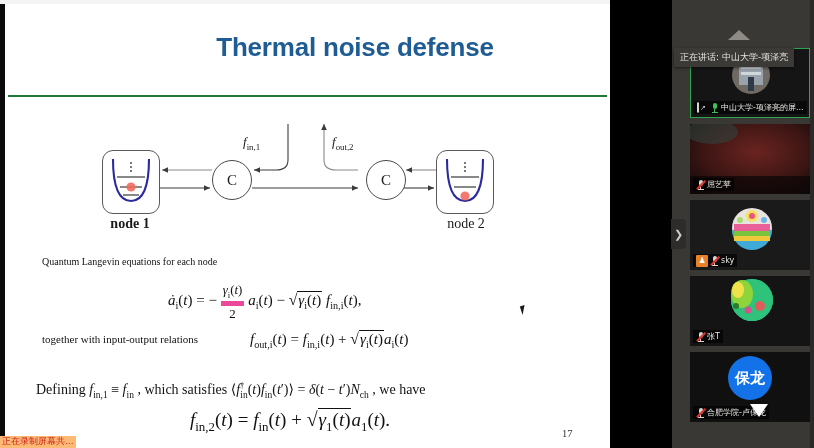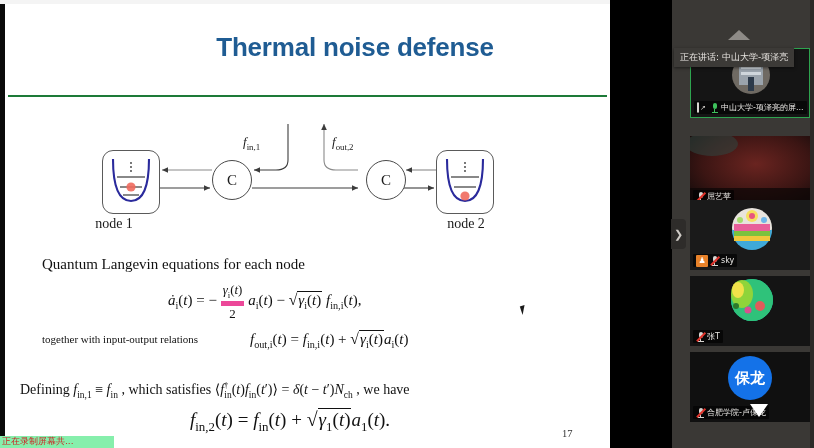--- a/index.html
+++ b/index.html
@@ -74,39 +74,39 @@
     position:absolute;width:38px;height:38px;border-radius:50%;
     border:1.1px solid #4a4a4a;background:#fff;
     font-size:15px;color:#1a1a1a;
     display:flex;align-items:center;justify-content:center;
   }
   .flabel{
     position:absolute;font-size:13px;color:#1a1a1a;white-space:nowrap;
   }
   
   .txt{position:absolute;color:#111;white-space:nowrap;}
-  #line-ql{left:42px;top:256px;font-size:15px;}
+  #line-ql{left:42px;top:256px;font-size:10px;}
   #eq1{left:168px;top:282px;font-size:15px;}
   #line-io{left:42px;top:333px;font-size:11px;}
   #eq2{left:250px;top:330px;font-size:15px;}
-  #line-def{left:20px;top:381px;font-size:14px;}
+  #line-def{left:36px;top:381px;font-size:14px;}
   #eq3{left:190px;top:408px;font-size:19px;}
   #pagenum{left:562px;top:428px;font-size:10.5px;color:#333;}
   sub{font-size:0.68em;}
   .frac{display:inline-block;vertical-align:middle;text-align:center;font-size:0.86em;}
   .frac .num{display:block;border-bottom:5px solid #ec4899;padding:0 2px;line-height:1.25;}
   .frac .den{display:block;line-height:1.25;}
   .sqrt{display:inline-block;}
   .sqrt .rad{font-size:1.05em;}
   .sqrt .body{border-top:1px solid #111;padding:0 1px 0 1px;}
   .it{font-style:italic;}
   
   #taskbar-sliver{
-    position:absolute;left:0;top:436px;width:114px;height:12px;
-    background:#86efac;overflow:hidden;
+    position:absolute;left:0;top:436px;width:76px;height:12px;
+    background:#fdba74;overflow:hidden;
   }
   #taskbar-text{
     position:absolute;left:2px;top:-1px;font-size:9px;color:#cc2222;
     font-family:"DejaVu Sans",sans-serif;white-space:nowrap;
   }
   
   #gap{position:absolute;left:610px;top:0;width:62px;height:448px;background:#000;}
   #strip{
     position:absolute;left:672px;top:0;width:142px;height:448px;
     background:#3a3835;
@@ -235,21 +235,21 @@
         <path d="M10 8 Q10 50 28 50 Q46 50 46 8" fill="none" stroke="#2a2a9c" stroke-width="2.1"></path>
         <line x1="14" y1="26" x2="42" y2="26" stroke="#3a3a3a" stroke-width="1.2"></line>
         <line x1="17" y1="36" x2="39" y2="36" stroke="#3a3a3a" stroke-width="1.2"></line>
         <line x1="20" y1="44" x2="36" y2="44" stroke="#3a3a3a" stroke-width="1.2"></line>
         <circle cx="28" cy="12" r="0.9" fill="#3a3a3a"></circle>
         <circle cx="28" cy="16" r="0.9" fill="#3a3a3a"></circle>
         <circle cx="28" cy="20" r="0.9" fill="#3a3a3a"></circle>
         <circle cx="28" cy="36" r="4.6" fill="#ef6a5e" opacity="0.9"></circle>
       </svg>
     </div>
-    <div class="nodelabel" style="left:54px;top:104px;">node 1</div>
+    <div class="nodelabel" style="left:70px;top:104px;font-weight:bold;">node 1</div>
 
     <div class="ccircle" style="left:212px;top:48px;">
       <span>C</span>
     </div>
 
     <div class="ccircle" style="left:366px;top:48px;">
       <span>C</span>
     </div>
 
     <div class="nodebox" style="left:436px;top:38px;">
@@ -339,21 +339,21 @@
       </span>
       <span class="mic on">
         <span class="cap"></span>
           <span class="stand"></span>
           <span class="base"></span>
       </span>
       <span>中山大学-项泽亮的屏...</span>
     </div>
   </div>
 
-  <div class="tile" style="top:124px;margin-top:12px;">
+  <div class="tile" style="top:124px;">
     <svg width="120" height="70" style="position:absolute;left:0;top:0;">
       <defs>
         <radialGradient id="g1" cx="55%" cy="40%" r="75%">
           <stop offset="0%" stop-color="#6a2420"></stop>
           <stop offset="60%" stop-color="#3b1513"></stop>
           <stop offset="100%" stop-color="#100a0a"></stop>
         </radialGradient>
       </defs>
       <rect width="120" height="70" fill="url(#g1)"></rect>
       <ellipse cx="22" cy="8" rx="26" ry="12" fill="#2f4742" opacity="0.55"></ellipse>

